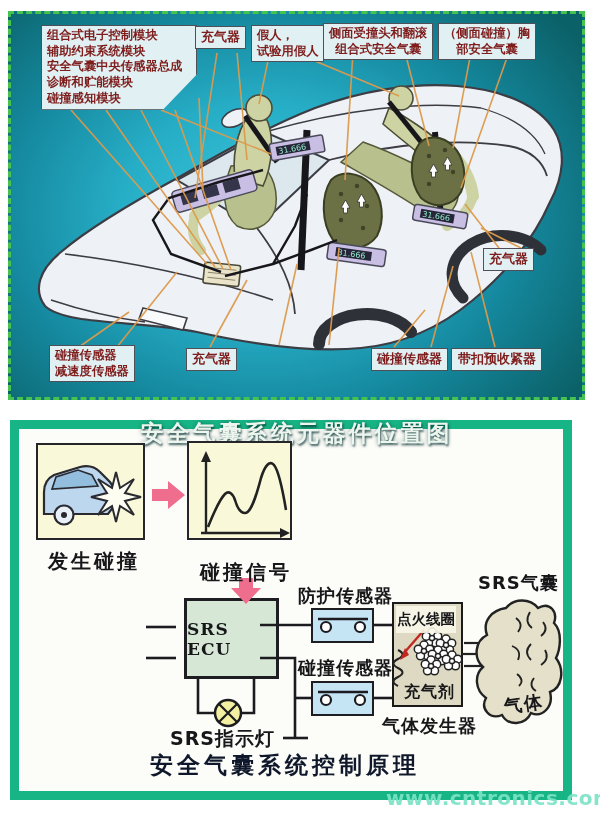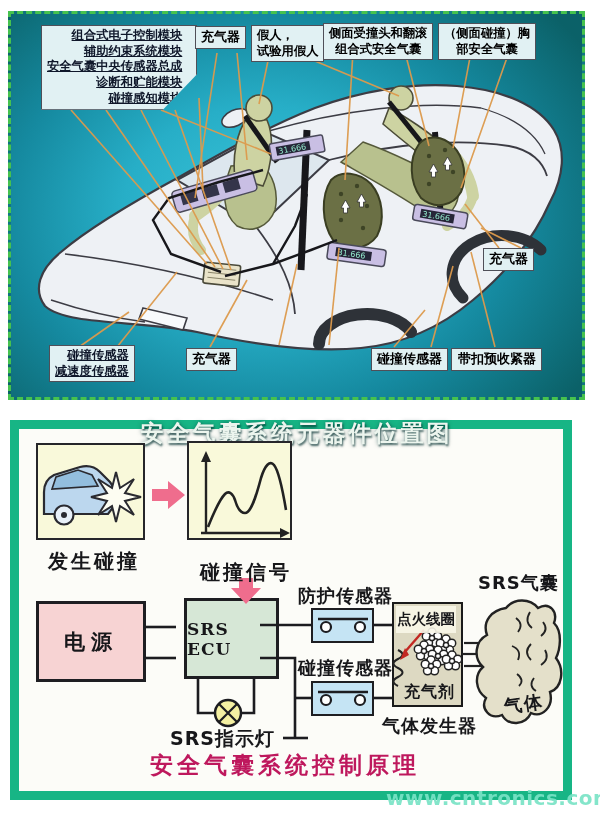--- a/index.html
+++ b/index.html
@@ -3,42 +3,42 @@
 <meta charset="utf-8">
 <style>
   html,body{margin:0;padding:0;background:#fff;}
   .page{position:relative;width:600px;height:822px;background:#ffffff;overflow:hidden;
         font-family:"DejaVu Sans",sans-serif;}
   
   #top-panel{position:absolute;left:8px;top:11px;width:577px;height:389px;box-sizing:border-box;
     border:3px dashed #46c24e;
     background:radial-gradient(ellipse 68% 78% at 44% 52%, #3ac4d9 0%, #27aec7 36%, #15899f 66%, #0b6168 100%);}
   #top-svg{position:absolute;left:0;top:0;z-index:1;}
-  .tl{position:absolute;z-index:2;background:#e1f1f3;border:1px solid #4f4f58;color:#000000;
+  .tl{position:absolute;z-index:2;background:#e1f1f3;border:1px solid #4f4f58;color:#7f1d1d;
       font-weight:700;font-size:12.3px;line-height:1.28;padding:2px 5px;text-align:center;
       white-space:nowrap;}
-  .tl.blue{color:#0f172a;text-decoration:underline;text-align:right;}
+  .tl.blue{color:#7f1d1d;text-align:left;}
   #top-title{position:absolute;z-index:2;left:0;width:100%;top:360px;text-align:center;
       font-size:23px;font-weight:700;letter-spacing:3px;color:#ecf5ee;
       text-shadow:1px 2px 2px rgba(0,45,45,.65), 0 0 4px rgba(0,60,60,.5);margin-top:44px;}
   
   #bottom-panel{position:absolute;left:10px;top:420px;width:562px;height:380px;box-sizing:border-box;
       border:9px solid #17b585;background:#fcfcf8;z-index:0;}
   .fbox{position:absolute;box-sizing:border-box;z-index:4;}
   #crash-box,#signal-box{background:#f9f9da;border:2.5px solid #26262a;}
   #power-box{background:#f7d3d3;border:3px solid #1e1e22;display:flex;align-items:center;justify-content:center;
       font-size:21px;font-weight:700;letter-spacing:6px;color:#17171a;}
   #ecu-box{background:#d6e7d6;border:3px solid #1e1e22;display:flex;align-items:center;justify-content:center;
       font-family:"DejaVu Serif",serif;font-size:17px;font-weight:700;letter-spacing:1px;color:#17171a;}
   #safing-box,#crash2-box{background:#c5e4f4;border:2.5px solid #1e1e22;}
   #gasgen-box{background:#ddd9c2;border:2.5px solid #1a1a1a;}
   #bottom-svg{position:absolute;left:0;top:0;z-index:5;pointer-events:none;}
   .bl{position:absolute;z-index:6;font-weight:700;color:#17171a;white-space:nowrap;}
   #bottom-title{position:absolute;z-index:6;left:140px;top:750px;width:290px;text-align:center;
-      font-size:23px;font-weight:700;letter-spacing:4px;color:#be185d;}
+      font-size:23px;font-weight:700;letter-spacing:4px;color:#0f172a;}
   #watermark{position:absolute;z-index:7;left:386px;top:786px;font-size:20px;font-weight:600;
       letter-spacing:.5px;color:rgba(121,227,197,.92);}
 </style>
 </head>
 <body>
 
 <div class="page">
 
   <div id="top-panel">
     <svg id="top-svg" width="577" height="383" viewBox="0 0 577 383">
@@ -194,21 +194,20 @@
     <div class="tl" style="left:175px;top:334px;font-size:13px;">充气器</div>
     <div class="tl" style="left:360px;top:334px;font-size:13px;">碰撞传感器</div>
     <div class="tl" style="left:440px;top:334px;font-size:13px;padding-left:6px;">带扣预收紧器</div>
     <div id="top-title">安全气囊系统元器件位置图</div>
   </div>
 
   <div id="bottom-panel"></div>
 
   <div id="crash-box" class="fbox" style="left:36px;top:443px;width:109px;height:97px;"></div>
   <div id="signal-box" class="fbox" style="left:187px;top:441px;width:105px;height:99px;"></div>
-  <div id="power-box" class="fbox" style="left:36px;top:601px;width:110px;height:81px;">电源</div>
   <div id="ecu-box" class="fbox" style="left:184px;top:598px;width:95px;height:81px;">SRS ECU</div>
   <div id="safing-box" class="fbox" style="left:311px;top:608px;width:63px;height:35px;"></div>
   <div id="crash2-box" class="fbox" style="left:311px;top:681px;width:63px;height:35px;"></div>
   <div id="gasgen-box" class="fbox" style="left:392px;top:602px;width:71px;height:105px;"></div>
 
   <svg id="bottom-svg" width="600" height="822" viewBox="0 0 600 822">
     <defs>
       <g id="flw">
         <circle cx="0" cy="-6" r="4"></circle>
           <circle cx="5.7" cy="-1.85" r="4"></circle>

